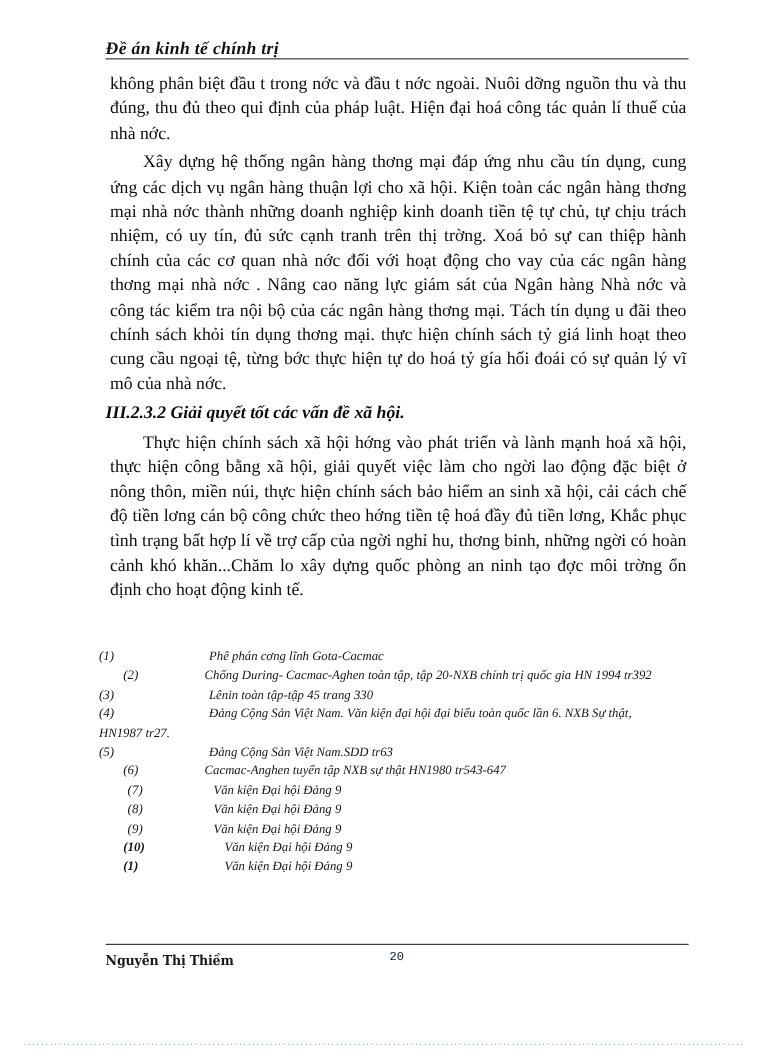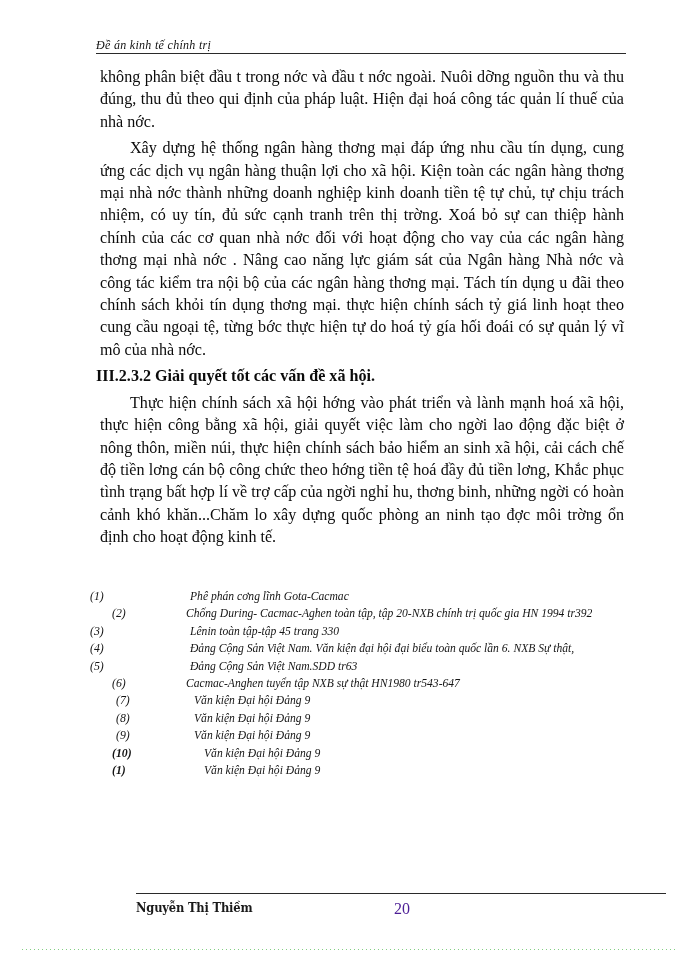--- a/index.html
+++ b/index.html
@@ -21,22 +21,22 @@
   
   .header {
     position: absolute;
     left: 96px;
     top: 38px;
     width: 530px;
   }
   .header-title {
     font-family: "Liberation Serif", "DejaVu Serif", serif;
     font-style: italic;
-    font-weight: normal;
-    font-size: 12px;
+    font-weight: bold;
+    font-size: 16px;
     letter-spacing: 0.3px;
     color: #111111;
     line-height: 14px;
     white-space: nowrap;
   }
   .header-rule {
     margin-top: 1px;
     border-top: 1.6px solid #2a2a2a;
     width: 100%;
   }
@@ -57,20 +57,21 @@
     color: #0b0b0b;
     font-family: "Liberation Serif", "DejaVu Serif", serif;
   }
   p.para.indent {
     text-indent: 30px;
   }
   h3.section-heading {
     margin: 0;
     font-size: 16.1px;
     line-height: 22.4px;
+    font-style: italic;
     font-weight: bold;
     text-align: left;
     color: #0b0b0b;
     font-family: "Liberation Serif", "DejaVu Serif", serif;
   }
 
   
   .footnotes {
     position: absolute;
     left: 90px;
@@ -114,23 +115,22 @@
   .fn.in   .fn-marker { width: 26px; }
   .fn.in2   { padding-left: 26px; }
   .fn.in2  .fn-marker { width: 30px; }
   .fn.wide  { padding-left: 22px; }
   .fn.wide .fn-marker { width: 44px; font-weight: bold; }
 
   
   .footer {
     position: absolute;
     left: 96px;
-    top: 893px;
+    top: 858px;
     width: 530px;
-    margin-left: 40px;
   }
   .footer-rule {
     border-top: 1.7px solid #2a2a2a;
     width: 100%;
     margin-bottom: 6px;
   }
   .footer-row {
     position: relative;
     height: 22px;
   }
@@ -144,23 +144,23 @@
     letter-spacing: -0.2px;
     color: #1a1a1a;
     transform: scaleX(0.92);
     transform-origin: left center;
     white-space: nowrap;
   }
   .footer-page {
     position: absolute;
     left: 258px;
     top: 0;
-    font-size: 16px;
-    color: #4c1d95;
-    font-family: Liberation Serif, serif;
+    font-size: 11px;
+    color: #0f172a;
+    font-family: Liberation Mono, monospace;
   }
 
   
   .scan-dots {
     position: absolute;
     left: 22px;
     top: 949px;
     width: 656px;
     height: 1px;
     background-image: repeating-linear-gradient(
@@ -203,20 +203,21 @@
         <span class="fn-text">Chống During- Cacmac-Aghen toàn tập, tập 20-NXB chính trị quốc gia HN 1994 tr392</span>
       </div>
       <div class="fn out">
         <span class="fn-marker">(3)</span>
         <span class="fn-text">Lênin toàn tập-tập 45 trang 330</span>
       </div>
       <div class="fn out">
         <span class="fn-marker">(4)</span>
         <span class="fn-text">Đảng Cộng Sản Việt Nam. Văn kiện đại hội đại biểu toàn quốc lần 6. NXB Sự thật,</span>
       </div>
+      <div class="fn-cont">HN1987 tr27.</div>
       <div class="fn out">
         <span class="fn-marker">(5)</span>
         <span class="fn-text">Đảng Cộng Sản Việt Nam.SDD tr63</span>
       </div>
       <div class="fn in">
         <span class="fn-marker">(6)</span>
         <span class="fn-text">Cacmac-Anghen tuyển tập NXB sự thật HN1980 tr543-647</span>
       </div>
       <div class="fn in2">
         <span class="fn-marker">(7)</span>

